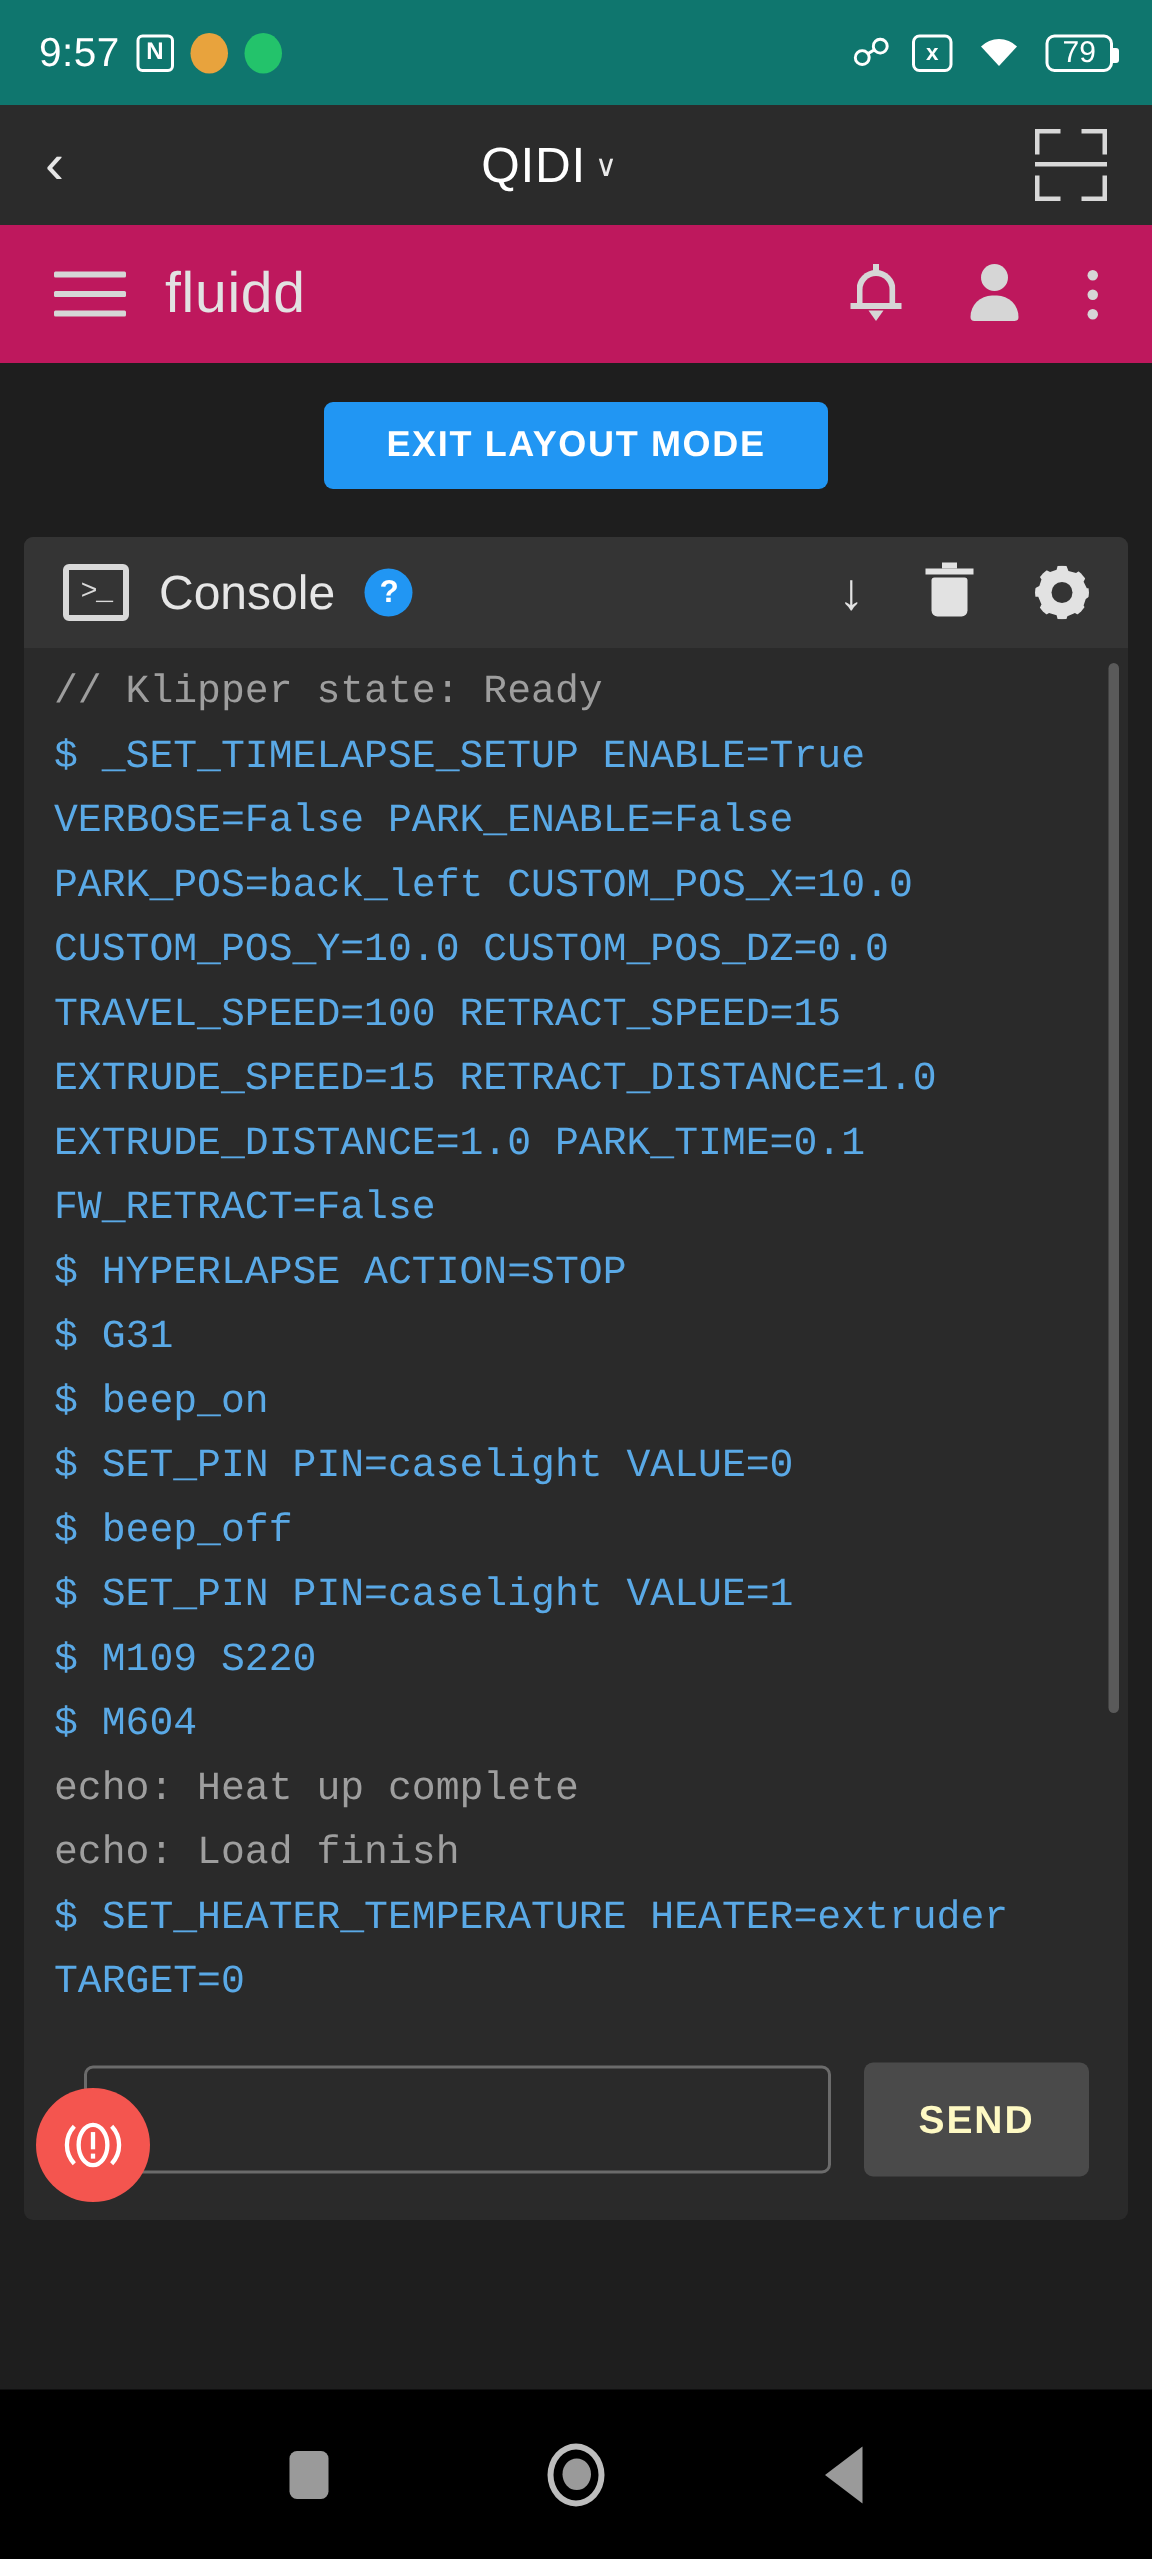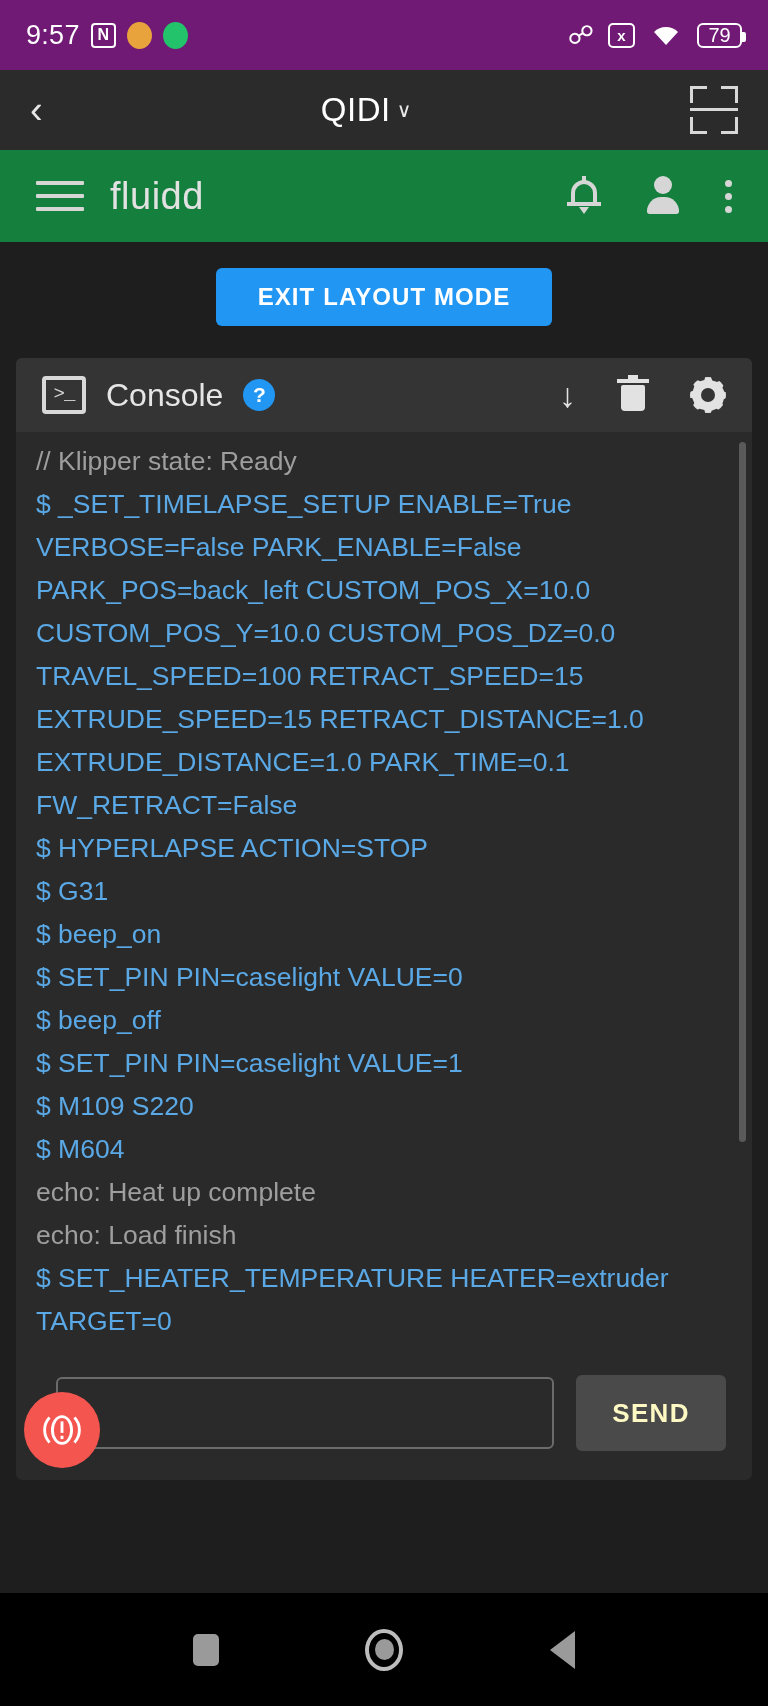--- a/index.html
+++ b/index.html
@@ -6,21 +6,21 @@
   html, body {
     width:768px; height:1706px;
     background:#000;
     font-family:"Liberation Sans", sans-serif;
     overflow:hidden;
   }
   .phone { position:relative; width:768px; height:1706px; background:#1e1e1e; }
 
   
   .statusbar {
-    height:70px; background:#701a75;
+    height:70px; background:#0f766e;
     display:flex; align-items:center; justify-content:space-between;
     padding:0 26px; color:#ffffff;text-align:right;
   }
   .sb-left { display:flex; align-items:center; gap:11px; }
   .sb-time { font-size:27px; letter-spacing:0.3px; }
   .nfc-icon {
     width:25px; height:25px; border:2.5px solid #fff; border-radius:4px;
     display:flex; align-items:center; justify-content:center;
     font-size:16px; font-weight:bold; line-height:1;
   }
@@ -58,21 +58,21 @@
   .scan-icon { width:48px; height:48px; position:relative; }
   .scan-icon span { position:absolute; width:17px; height:17px; border:3px solid #d8d8d8; }
   .scan-icon .tl{ top:0; left:0; border-right:none; border-bottom:none; }
   .scan-icon .tr{ top:0; right:0; border-left:none; border-bottom:none; }
   .scan-icon .bl{ bottom:0; left:0; border-right:none; border-top:none; }
   .scan-icon .br{ bottom:0; right:0; border-left:none; border-top:none; }
   .scan-icon .mid{ top:22px; left:0; width:48px; height:3px; background:#d8d8d8; border:none; }
 
   
   .fluidd-bar {
-    height:92px; background:#15803d;
+    height:92px; background:#be185d;
     display:flex; align-items:center; justify-content:space-between;
     padding:0 36px;
   }
   .fb-left { display:flex; align-items:center; gap:26px; }
   .burger { width:48px; display:flex; flex-direction:column; gap:9px; }
   .burger i { display:block; height:4px; background:#d6d6d6; border-radius:1px; }
   .brand { font-size:38px; color:#e2e2e2; letter-spacing:.5px; }
   .fb-right { display:flex; align-items:center; gap:44px; color:#d6d6d6; }
   .bell { width:34px; height:40px; position:relative; }
   .bell .body {
@@ -140,21 +140,21 @@
     clip-path: polygon(42% 0,58% 0,62% 10%,76% 14%,88% 6%,96% 18%,90% 30%,96% 42%,100% 42%,100% 58%,94% 62%,90% 74%,96% 84%,84% 94%,74% 88%,60% 94%,58% 100%,42% 100%,40% 92%,26% 88%,16% 94%,6% 84%,12% 72%,6% 58%,0 58%,0 42%,8% 38%,12% 26%,6% 16%,16% 6%,28% 12%,40% 8%);
   }
   .gear .hole { position:absolute; left:11px; top:11px; width:14px; height:14px; border-radius:50%; background:#343434; }
 
   
   .console-body {
     flex:1 1 auto; padding:8px 0 0 20px; overflow:hidden; position:relative;
     background:#2a2a2a;
   }
   .log {
-    font-family:Liberation Sans, sans-serif;
+    font-family:Liberation Mono, monospace;
     font-size:26.5px; line-height:43px; white-space:pre-wrap;
     word-break:break-word;
   }
   .log div { padding:0; }
   .l-echo { color:#9e9e9e; }
   .l-cmd  { color:#5aa9e6; }
   .scrollbar {
     position:absolute; right:6px; top:10px; width:7px; height:700px;
     background:#5a5a5a; border-radius:4px;
   }

